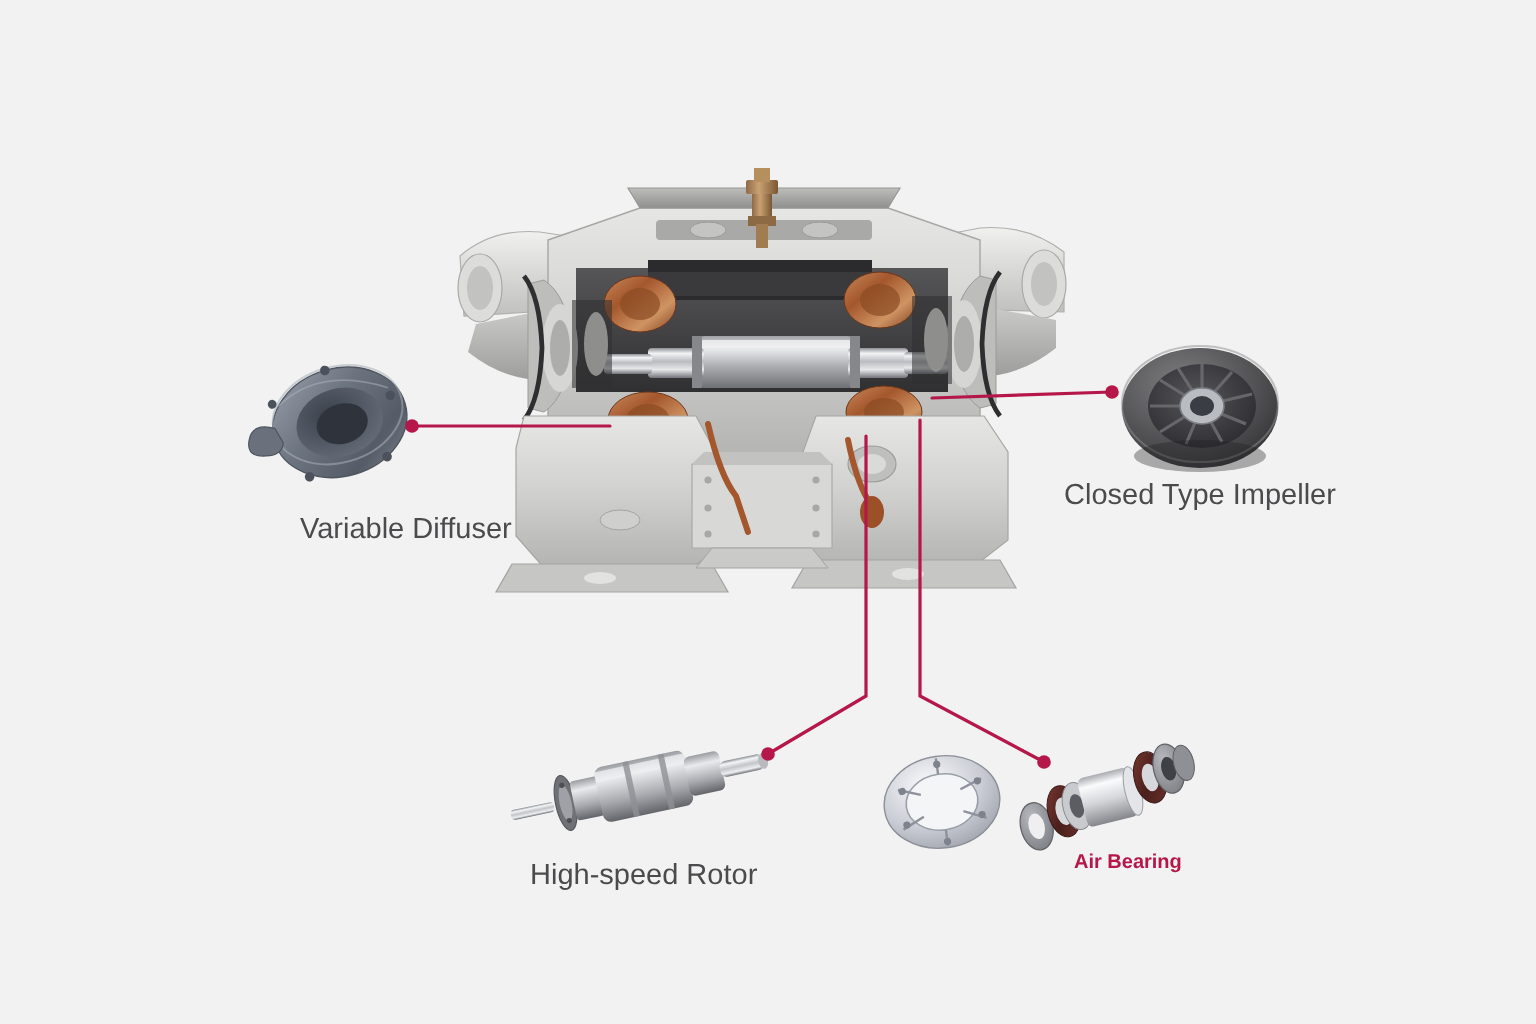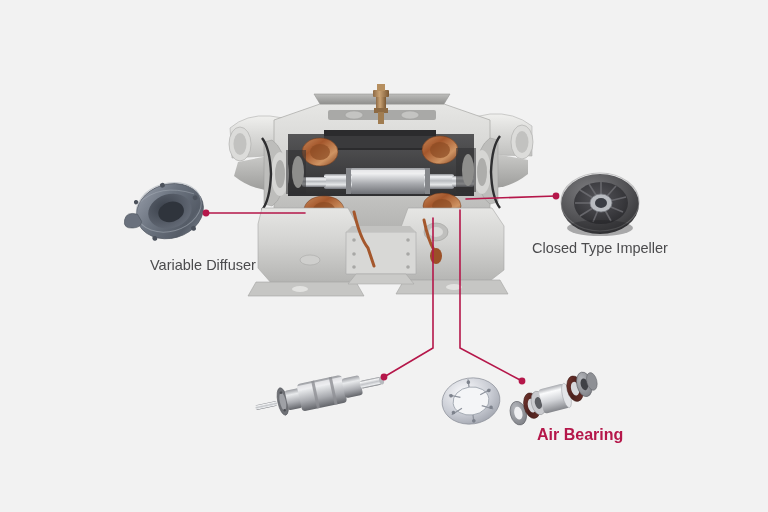--- a/index.html
+++ b/index.html
@@ -19,21 +19,21 @@
     white-space:nowrap;line-height:1;
   }
   .logo .levi{color:#b5174a;}
   .logo .tech{color:#7c7c7f;}
   .logo .tm{color:#8c8c90;font-size:9px;vertical-align:super;font-weight:400;margin-left:1px;}
 
   
   .label{
     position:absolute;font-size:14.5px;color:#4b4b4d;white-space:nowrap;line-height:1;
   }
-  .label.accent{color:#b5174a;font-weight:700;font-size:16px;}
+  .label.accent{color:#b5174a;font-weight:700;font-size:10px;}
 
   
   #leaders{position:absolute;left:0;top:0;width:768px;height:512px;pointer-events:none;}
 
   
   .art{position:absolute;}
   svg{display:block;overflow:visible;}
 </style>
 </head>
 <body style="background: rgb(242, 242, 242);">
@@ -394,16 +394,17 @@
       <circle cx="384" cy="377" r="3.4"></circle>
       <circle cx="522" cy="381" r="3.4"></circle>
     </g>
   </svg>
 
 
   <div class="label" style="left:112px;top:258px;margin-left:38px;">Variable Diffuser</div>
 
   <div class="label" style="left:532px;top:241px;">Closed Type Impeller</div>
 
+  <div class="label" style="left:265px;top:431px;">High-speed Rotor</div>
 
   <div class="label accent" style="left:537px;top:427px;">Air Bearing</div>
 
 </div>
 
 </body></html>

